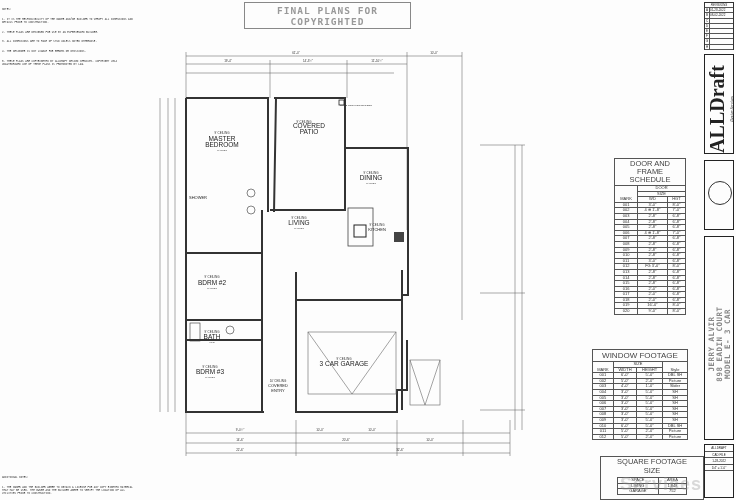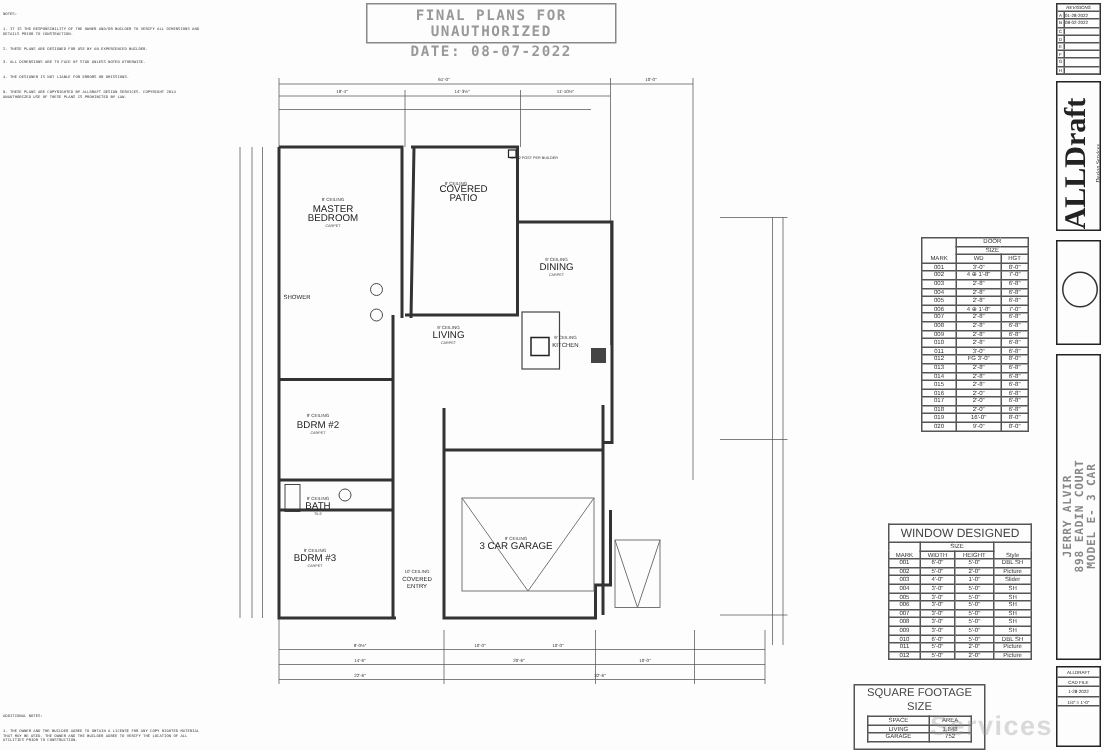--- a/index.html
+++ b/index.html
@@ -11,21 +11,21 @@
   .titlebox { left: 244px; top: 2px; width: 167px; height: 27px; border: 1px solid #888; text-align: center; font-family: "DejaVu Sans Mono", monospace; color: #999; font-weight: bold; letter-spacing: 1px; }
   .titlebox .l1 { font-size: 9.5px; margin-top: 2px; }
   .titlebox .l2 { font-size: 9.5px; margin-top: 2px; }
   .plan { left: 140px; top: 40px; width: 470px; height: 440px; }
   table.sched { border-collapse: collapse; font-size: 4px; color: #333; }
   table.sched td, table.sched th { border: 0.6px solid #555; text-align: center; padding: 0 1px; height: 5.2px; line-height: 4.6px; font-weight: normal; }
   .doorsched { left: 614px; top: 158px; width: 72px; }
   .doorsched .hd { font-size: 7.5px; line-height: 8px; text-align: center; color: #444; border: 0.6px solid #555; border-bottom: none; padding: 1px 0; }
   .winsched { left: 592px; top: 349px; width: 96px; }
   .winsched .hd { font-size: 8px; line-height: 11px; text-align: center; color: #444; border: 0.6px solid #555; border-bottom: none; }
-  .sqft { left: 569px; top: 456px; width: 88px; border: 0.6px solid #555; font-size: 7.5px; text-align: center; color: #444; height: 44px; }
+  .sqft { left: 600px; top: 456px; width: 104px; border: 0.6px solid #555; font-size: 7.5px; text-align: center; color: #444; height: 44px; }
   .watermark { left: 620px; top: 474px; font-size: 18px; color: rgba(150,150,150,0.35); font-weight: bold; letter-spacing: 1px; }
   .revbox { left: 704px; top: 2px; width: 30px; height: 48px; border: 1px solid #333; font-size: 3px; }
   .revbox .row { border-bottom: 0.5px solid #555; height: 5.2px; display: flex; }
   .revbox .row span:first-child { width: 5px; border-right: 0.5px solid #555; text-align:center; }
   .logobox { left: 704px; top: 54px; width: 30px; height: 100px; border: 1.5px solid #222; overflow: hidden; }
   .logo { position: absolute; left: -30px; top: 40px; transform: rotate(-90deg); width: 90px; text-align: center; font-family: "Liberation Serif", serif; font-weight: bold; font-size: 20px; color: #222; }
   .logo small { display:block; font-size: 4px; font-style: italic; font-family: "Liberation Serif", serif; font-weight: normal; }
   .circbox { left: 704px; top: 160px; width: 30px; height: 70px; border: 1.5px solid #222; }
   .circ { position: absolute; left: 3px; top: 20px; width: 24px; height: 24px; border: 1px solid #333; border-radius: 50%; }
   .projbox { left: 704px; top: 236px; width: 30px; height: 204px; border: 1.5px solid #222; overflow: hidden; }
@@ -46,22 +46,21 @@
   <div>4. THE DESIGNER IS NOT LIABLE FOR ERRORS OR OMISSIONS.</div>
   <div>5. THESE PLANS ARE COPYRIGHTED BY ALLDRAFT DESIGN SERVICES. COPYRIGHT 2014 UNAUTHORIZED USE OF THESE PLANS IS PROHIBITED BY LAW.</div>
 </div>
 
 <div class="abs notes2">
   <div>ADDITIONAL NOTES:</div>
   <div>1. THE OWNER AND THE BUILDER AGREE TO OBTAIN A LICENSE FOR ANY COPY RIGHTED MATERIAL THAT MAY BE USED. THE OWNER AND THE BUILDER AGREE TO VERIFY THE LOCATION OF ALL UTILITIES PRIOR TO CONSTRUCTION.</div>
 </div>
 
 <div class="abs titlebox">
-  <div class="l1">FINAL PLANS FOR UNAUTHORIZED</div>
-  <div class="l2">DATE: 08-07-2022</div>
+  <div class="l1">FINAL PLANS FOR COPYRIGHTED</div>
 </div>
 
 <svg class="abs plan" viewBox="140 40 470 440" width="470" height="440">
   <g stroke="#555" stroke-width="0.5" fill="none">
 
     <line x1="186" y1="56" x2="407" y2="56"></line>
       <line x1="407" y1="56" x2="462" y2="56"></line>
     <line x1="186" y1="64" x2="270" y2="64"></line>
       <line x1="270" y1="64" x2="347" y2="64"></line>
       <line x1="347" y1="64" x2="407" y2="64"></line>
@@ -232,20 +231,25 @@
 
 <div class="abs projbox">
   <div class="proj">
     <div>JERRY ALVIR</div>
     <div>898 EADIN COURT</div>
     <div>MODEL E- 3 CAR</div>
   </div>
 </div>
 
 <div class="abs doorsched">
+  <div class="hd">
+    <div>DOOR AND</div>
+    <div>FRAME</div>
+    <div>SCHEDULE</div>
+  </div>
   <table class="sched" style="width:72px">
     <tbody>
         <tr>
           <th rowspan="3" style="vertical-align:bottom">MARK</th>
           <th colspan="2">DOOR</th>
         </tr>
     <tr>
           <th colspan="2">SIZE</th>
         </tr>
     <tr>
@@ -352,21 +356,21 @@
         <tr>
           <td>020</td>
           <td>9'-0"</td>
           <td>8'-0"</td>
         </tr>
       </tbody>
   </table>
 </div>
 
 <div class="abs winsched">
-  <div class="hd">WINDOW DESIGNED</div>
+  <div class="hd">WINDOW FOOTAGE</div>
   <table class="sched" style="width:96px">
     <tbody>
         <tr>
           <th rowspan="2" style="vertical-align:bottom">MARK</th>
           <th colspan="2">SIZE</th>
           <th rowspan="2" style="vertical-align:bottom">Style</th>
         </tr>
     <tr>
           <th>WIDTH</th>
           <th>HEIGHT</th>

